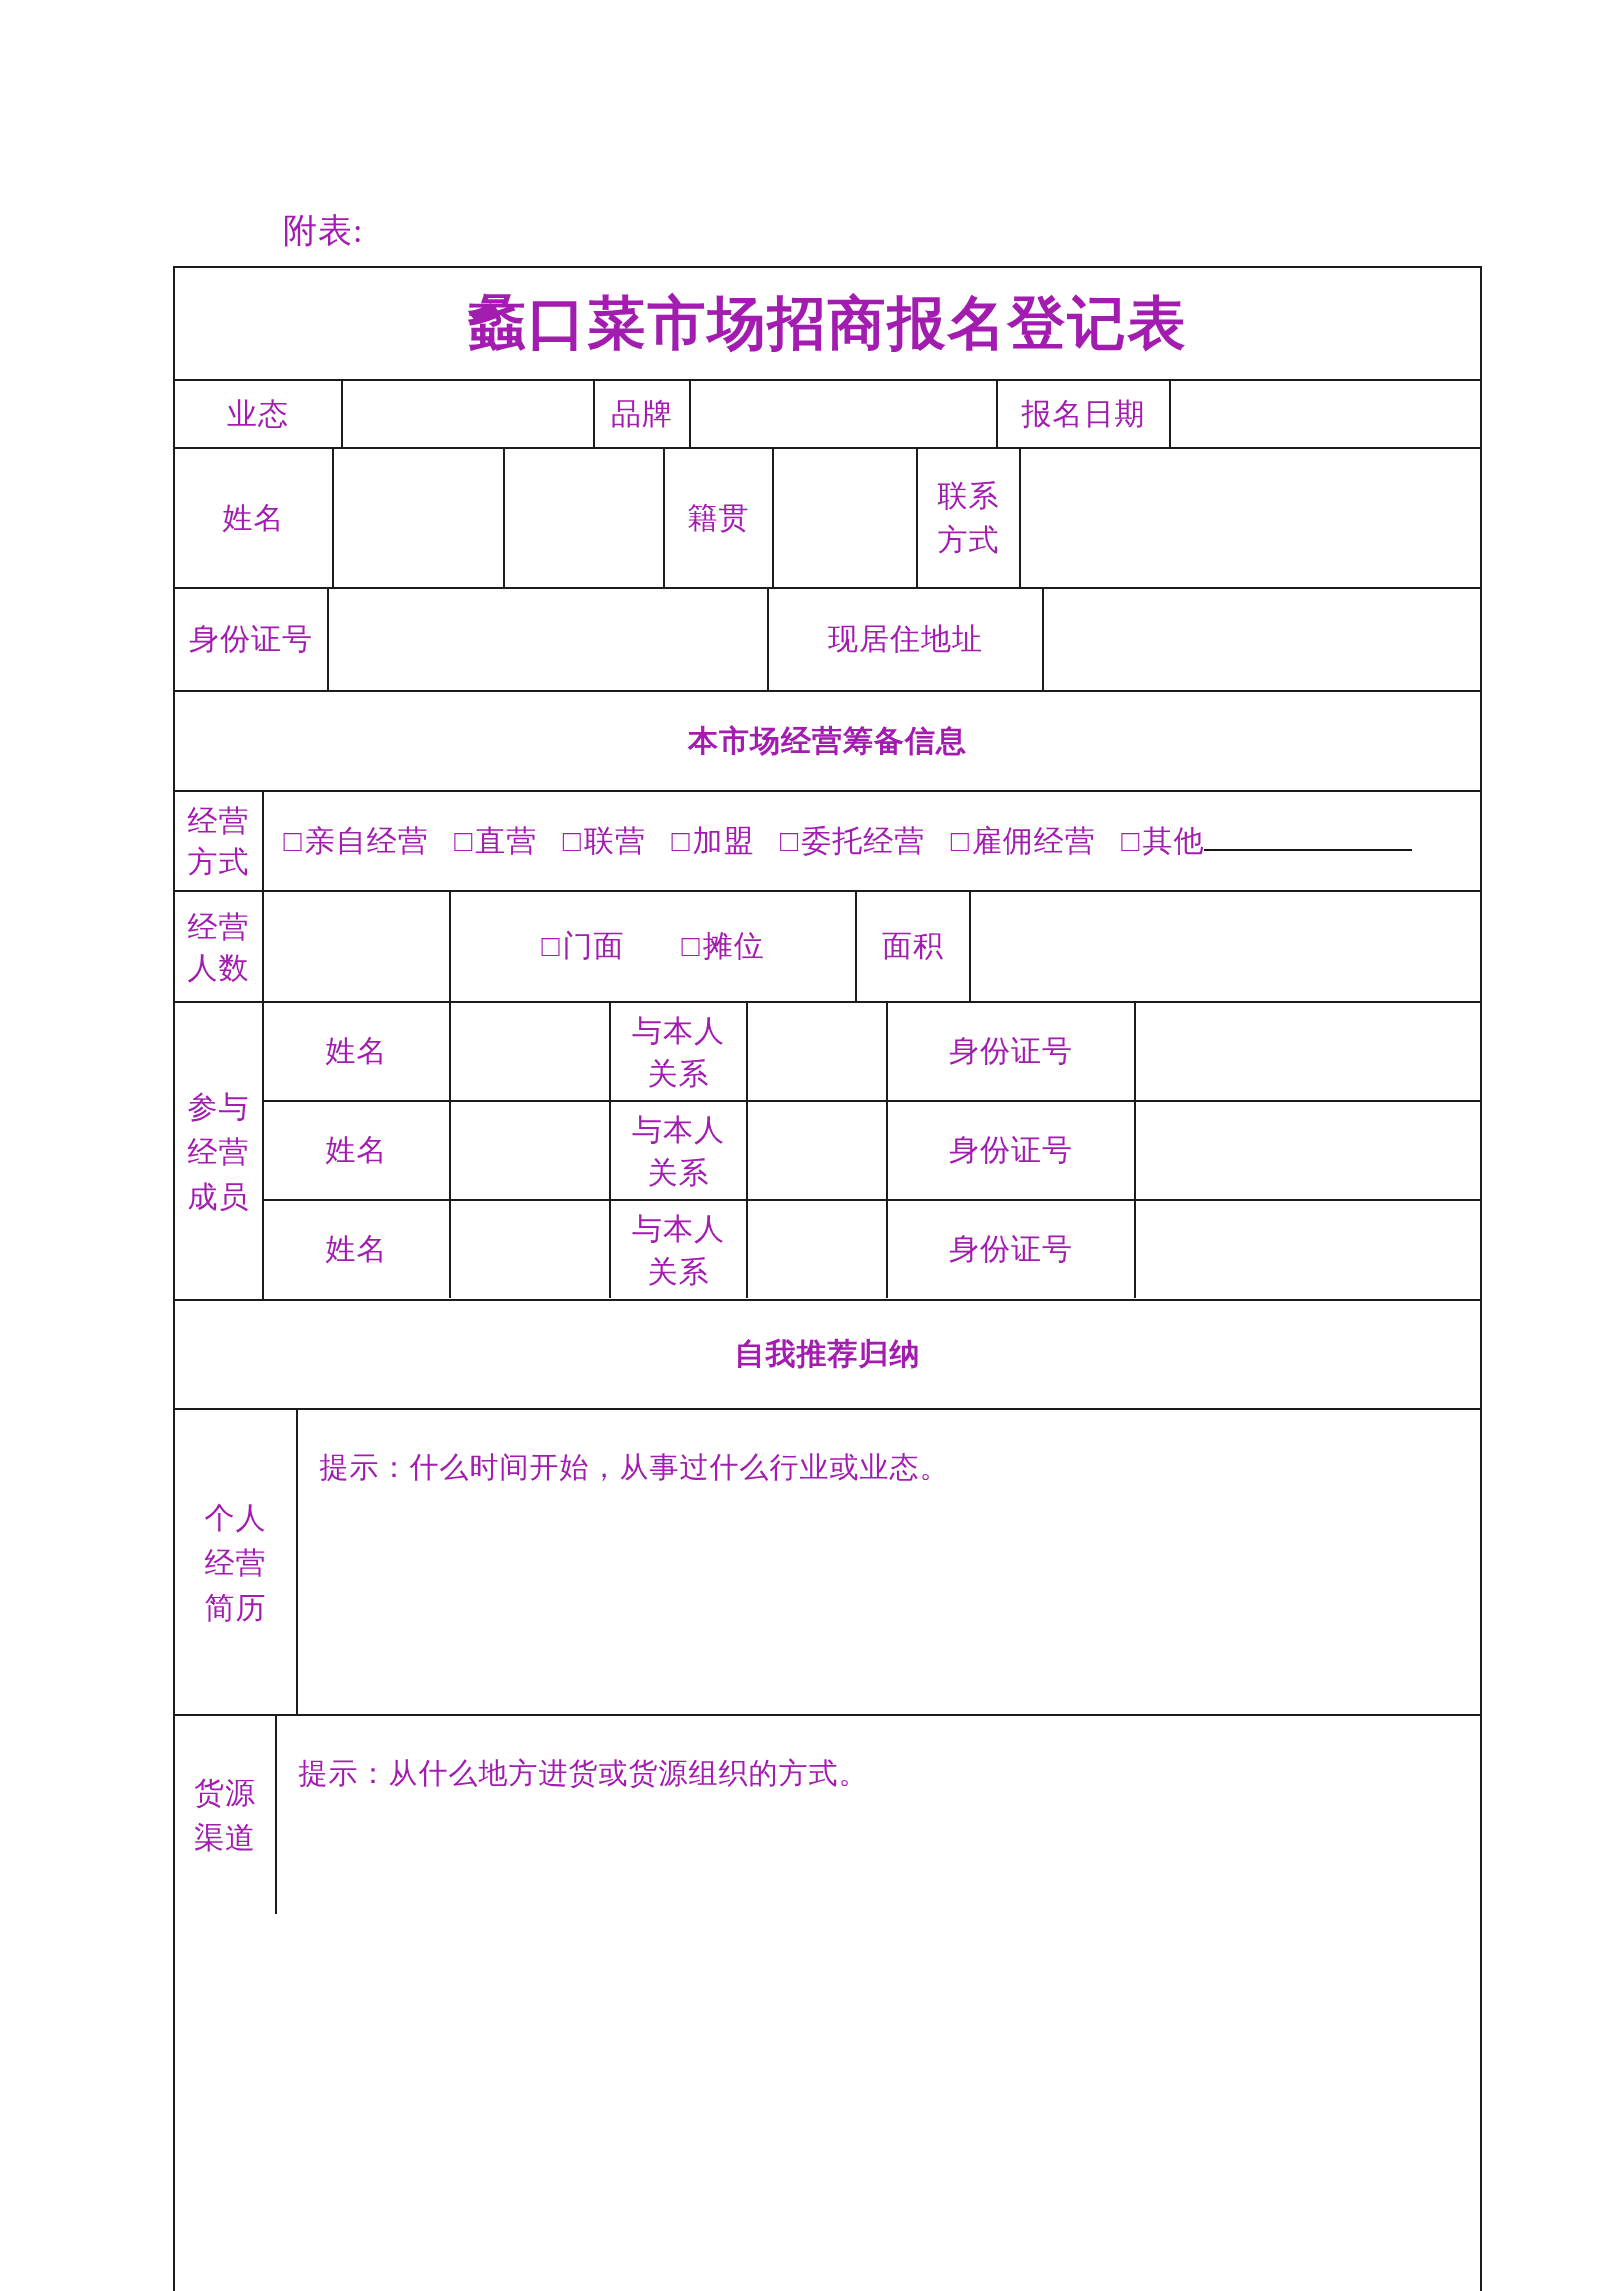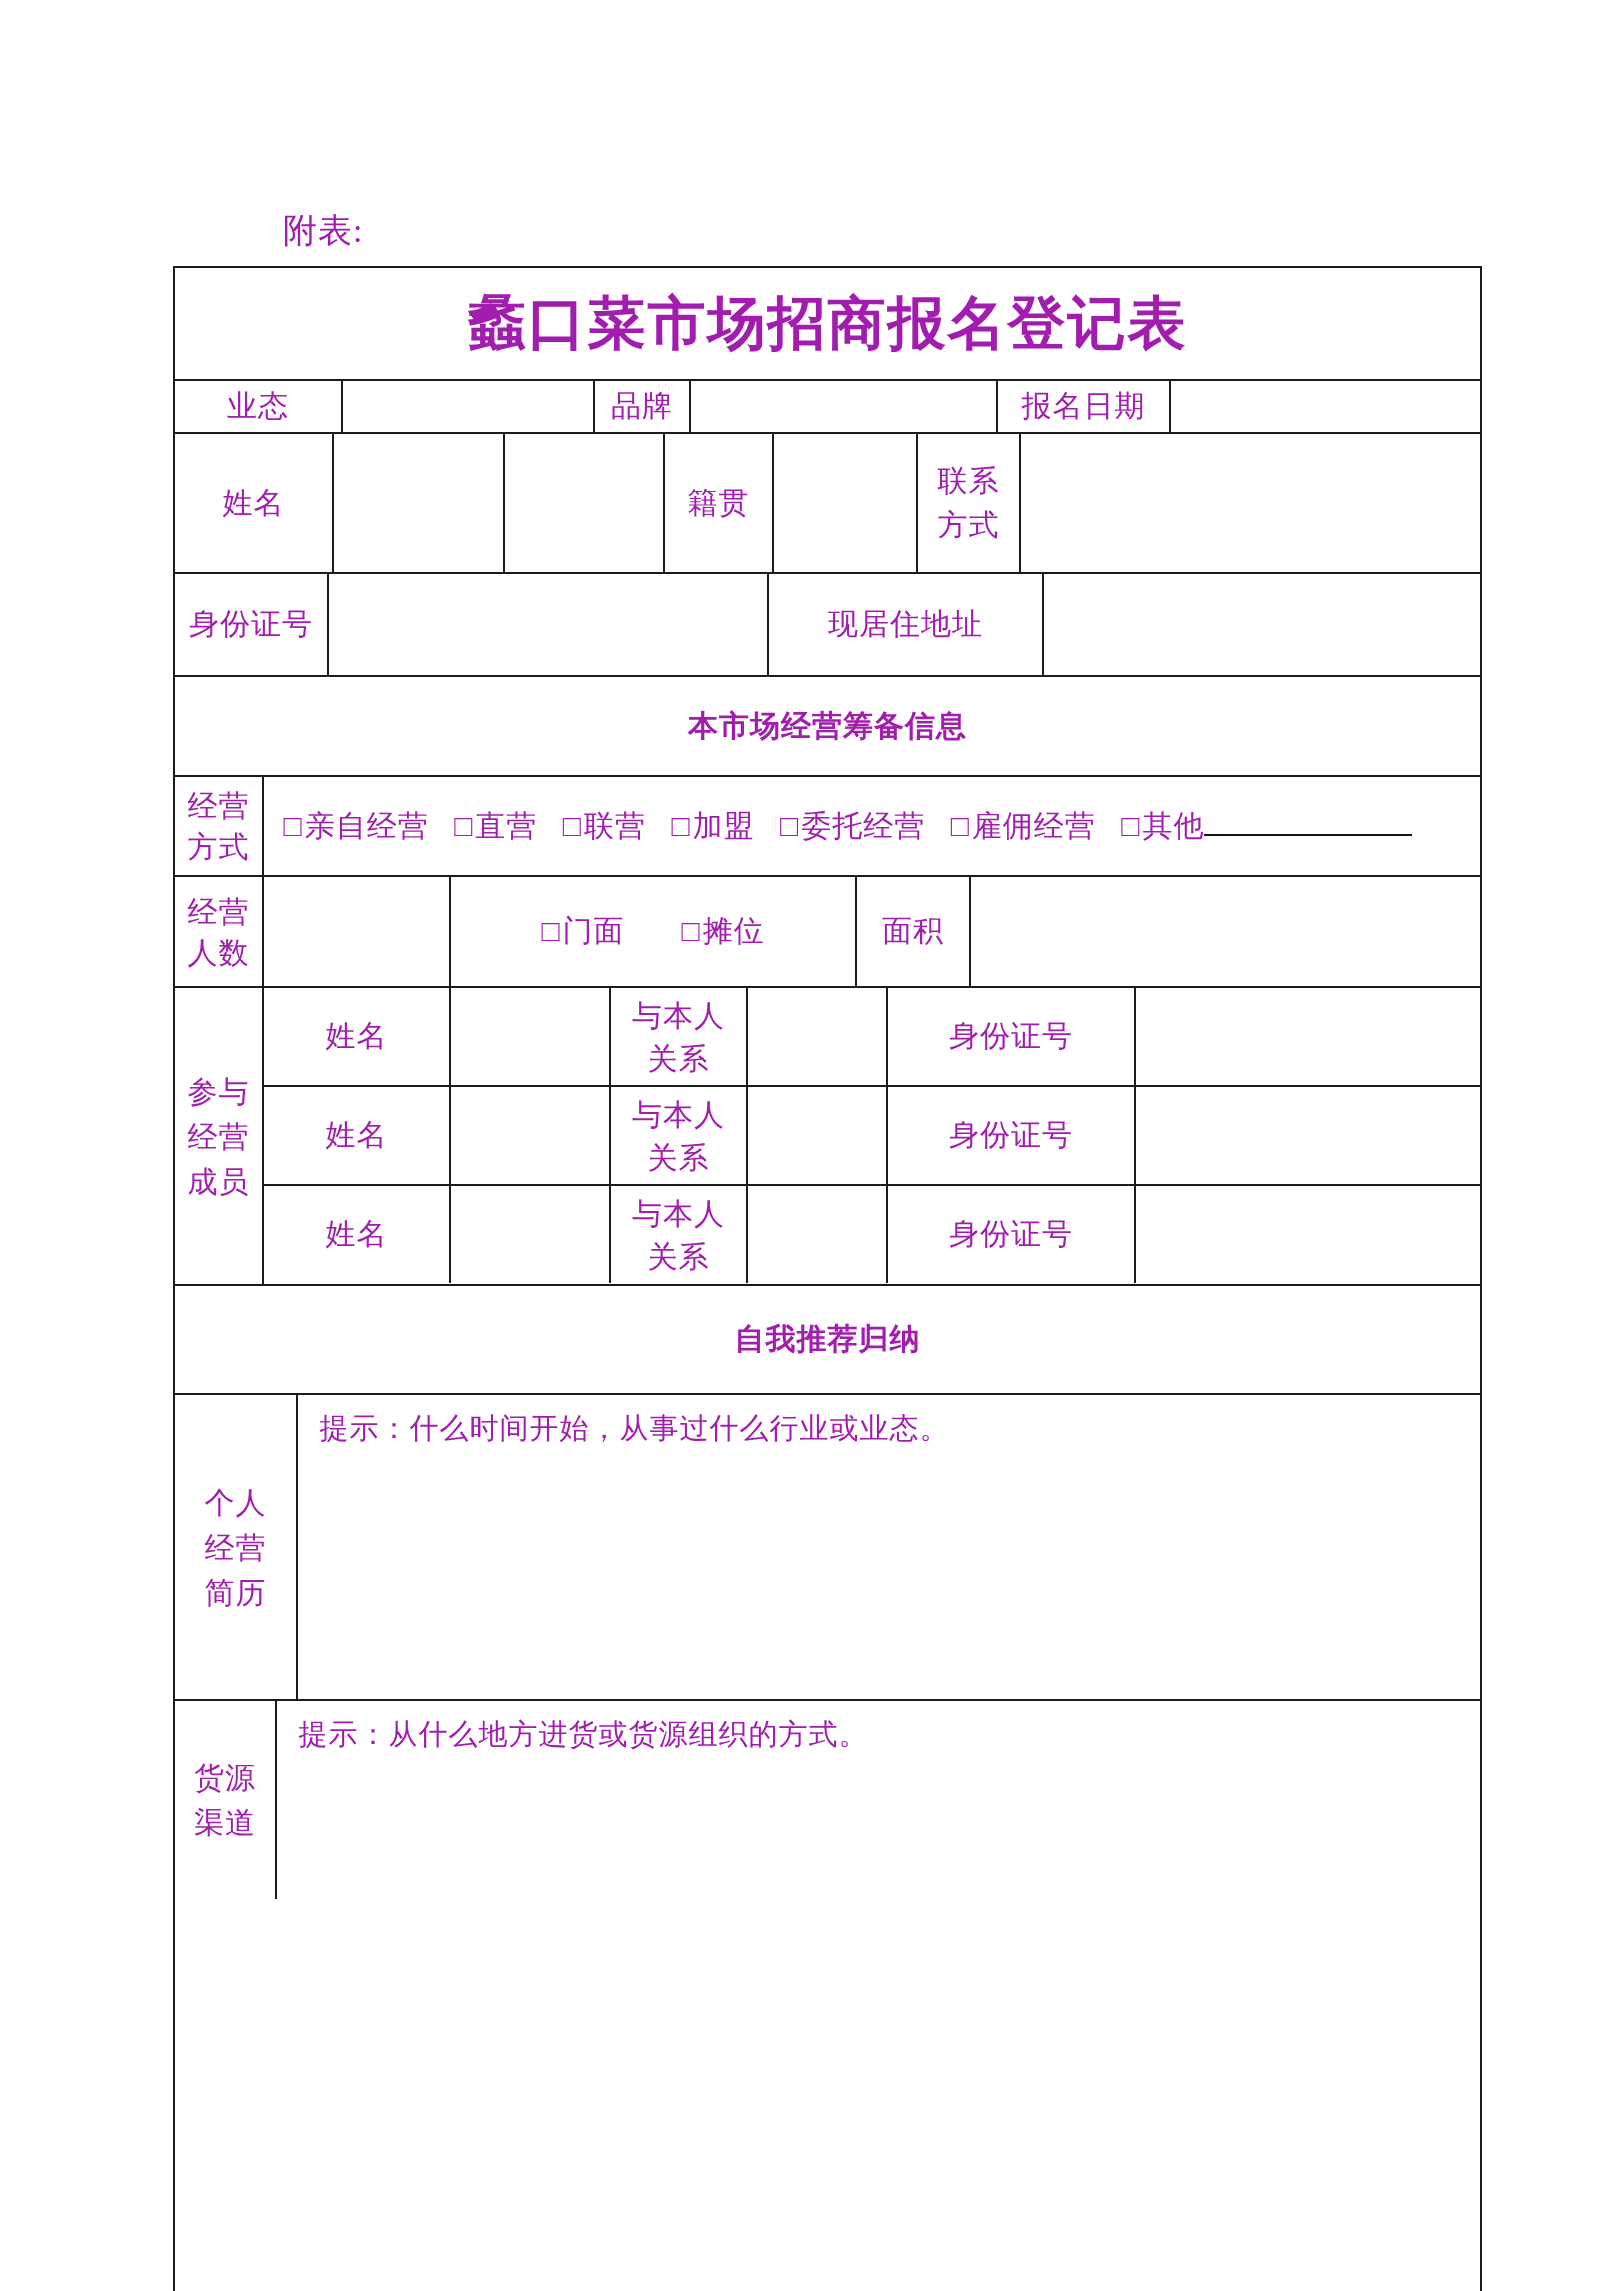--- a/index.html
+++ b/index.html
@@ -64,37 +64,38 @@
     height: 29px;
   }
   .stall-opts { gap: 57px; font-size: 30px; letter-spacing: 1px; }
   .hint-cell {
     align-items: flex-start;
     justify-content: flex-start;
     text-align: left;
     padding: 13.7px 9.8px 0 21.6px;
     font-size: 29px;
     letter-spacing: 1px;
+    margin-top: 24px;
   }
   .members-body { flex: 1; display: flex; flex-direction: column; }
 </style>
 </head>
 <body>
 
 <div class="page">
 
   <div class="attachment-note">附表:</div>
 
   <div class="form-table">
 
     <div class="row" style="height:113px">
       <div class="cell last title-cell">蠡口菜市场招商报名登记表</div>
     </div>
 
-    <div class="row" style="height:53px">
+    <div class="row" style="height:68px">
       <div class="cell lbl" style="width:168px">业态</div>
       <div class="cell" style="width:252px"></div>
       <div class="cell lbl" style="width:96px">品牌</div>
       <div class="cell" style="width:307px"></div>
       <div class="cell lbl" style="width:173px">报名日期</div>
       <div class="cell last"></div>
     </div>
 
 
     <div class="row" style="height:140px">

